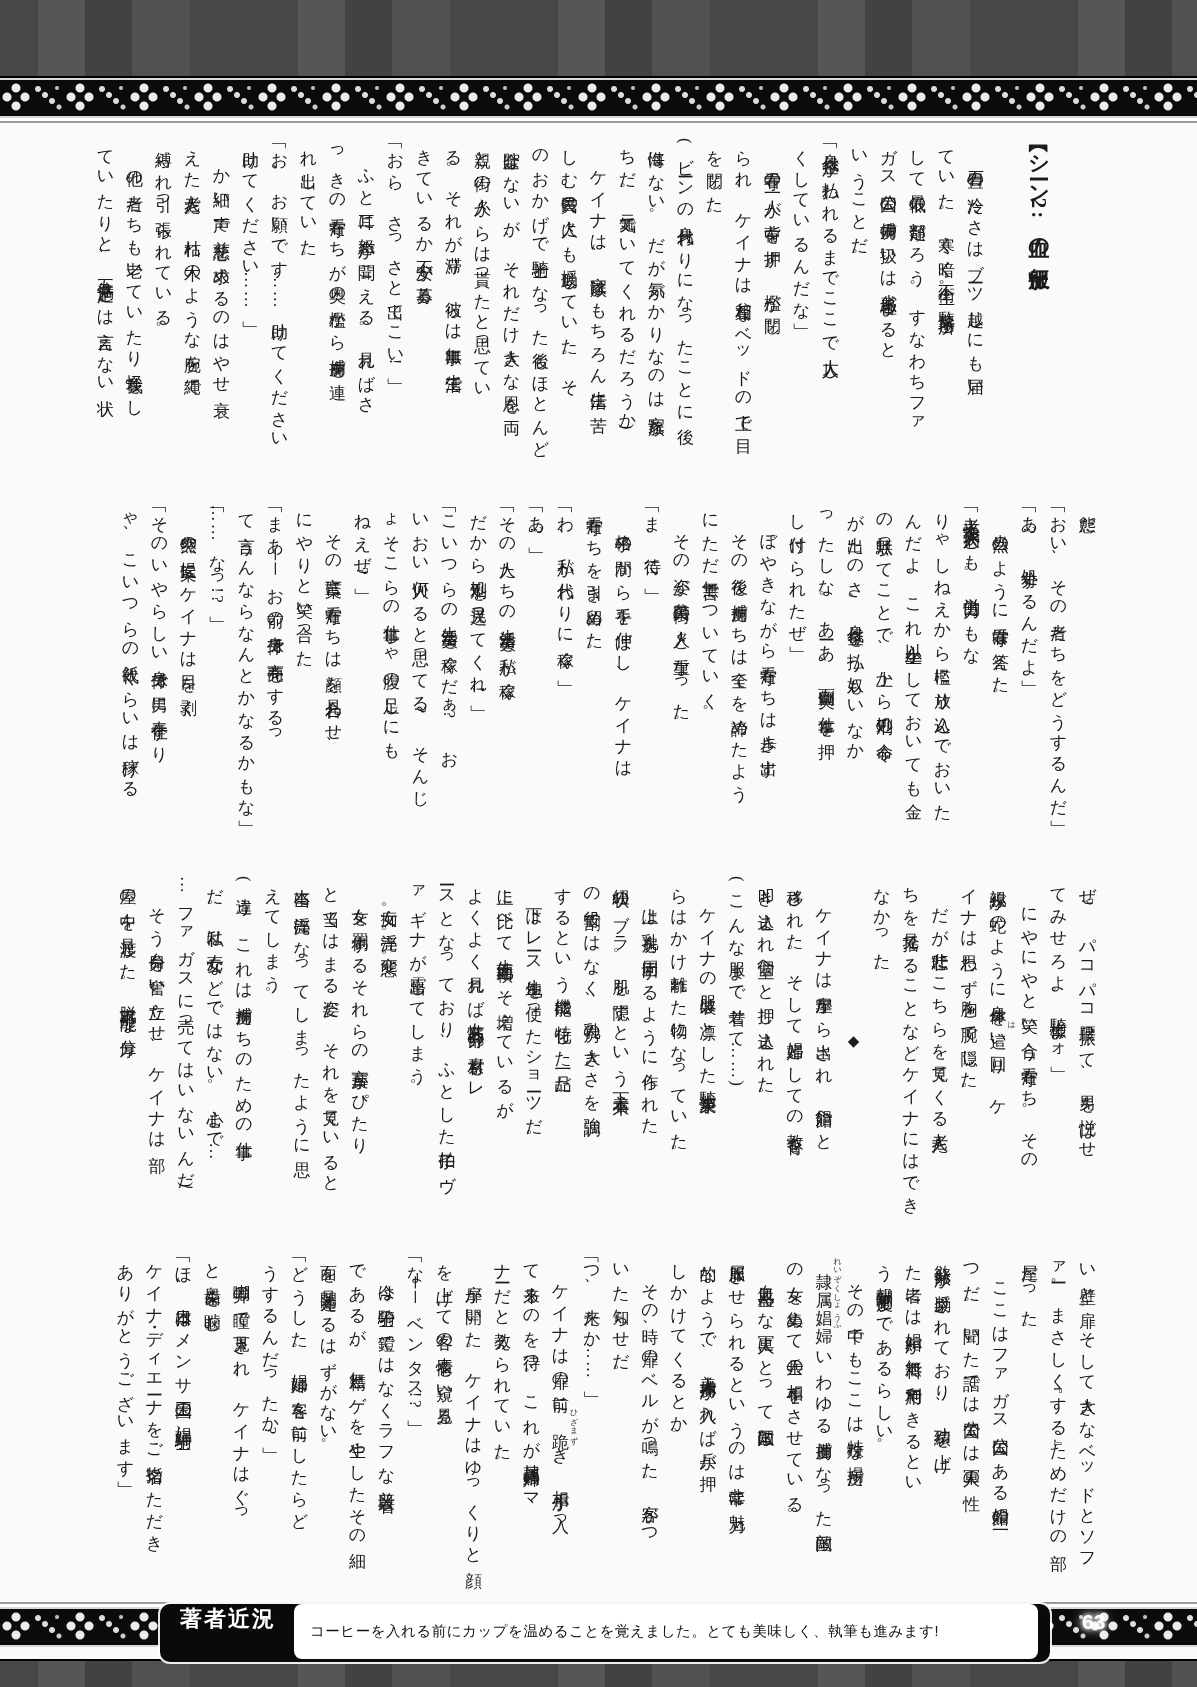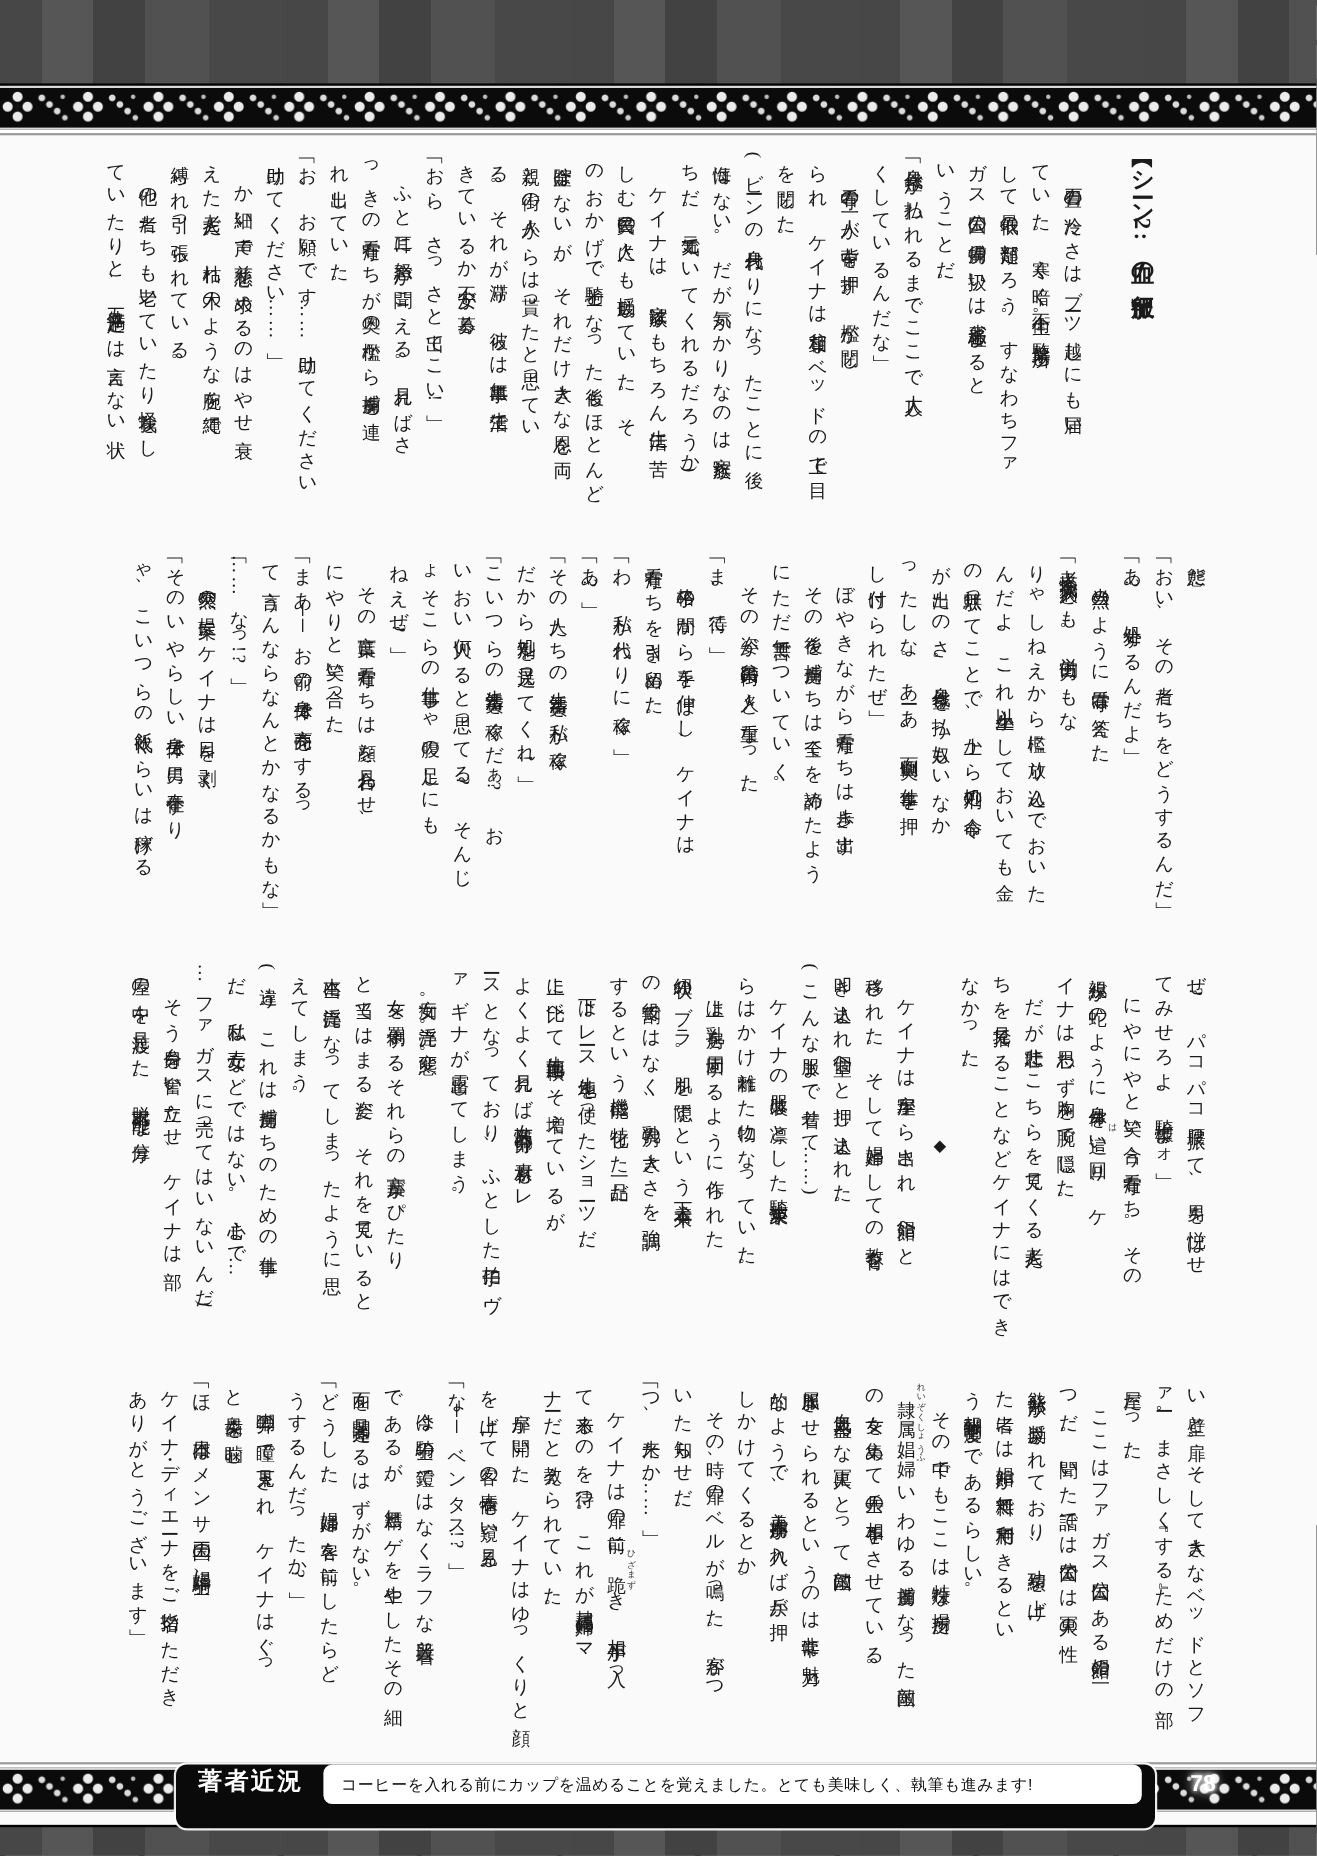--- a/index.html
+++ b/index.html
@@ -45,21 +45,21 @@
   .col.title{font-weight:bold;font-size:21px;line-height:34px;letter-spacing:3px;
              padding-block-start:46px;margin-block-end:32px;}
   .col.divider{text-align:center;font-size:15px;}
   ruby rt{font-size:8px;letter-spacing:0;color:#333;}
   
   .author-bar{position:absolute;left:160px;top:1604px;width:890px;height:58px;
       background:#0a0a0a;border-radius:10px;display:flex;align-items:flex-start;
       box-shadow:0 0 0 2px rgba(255,255,255,.9);z-index:3;}
   .author-label{color:#fff;font-family:"Liberation Sans","DejaVu Sans",sans-serif;
       font-weight:bold;font-size:22px;letter-spacing:2px;padding:0 18px 0 20px;white-space:nowrap;}
-  .author-box{flex:1;background:#fff;border-radius:8px;height:36px;margin-right:12px;
+  .author-box{flex:1;background:#fff;border-radius:8px;height:55px;margin-right:12px;
       display:flex;align-items:center;padding:0 16px;overflow:hidden;}
   .author-message{font-family:"Liberation Sans","DejaVu Sans",sans-serif;
       font-size:14.5px;color:#111;letter-spacing:.5px;white-space:nowrap;}
   .page-number{position:absolute;left:1082px;top:1610px;z-index:4;color:#fff;
       font-family:"Liberation Sans","DejaVu Sans",sans-serif;font-size:21px;font-weight:bold;
       text-shadow:0 0 4px #fff,0 0 9px rgba(255,255,255,.95),0 0 14px rgba(255,255,255,.7);}
 </style>
 </head>
 <body>
 
@@ -215,14 +215,14 @@
   <div class="ornament ornament-bottom"></div>
   <div class="bricks bricks-bottom"></div>
 
   <div class="author-bar">
     <span class="author-label">著者近況</span>
     <div class="author-box">
       <span class="author-message">コーヒーを入れる前にカップを温めることを覚えました。とても美味しく、執筆も進みます!</span>
     </div>
   </div>
 
-  <div class="page-number">78</div>
+  <div class="page-number">63</div>
 </div>
 
 </body></html>

